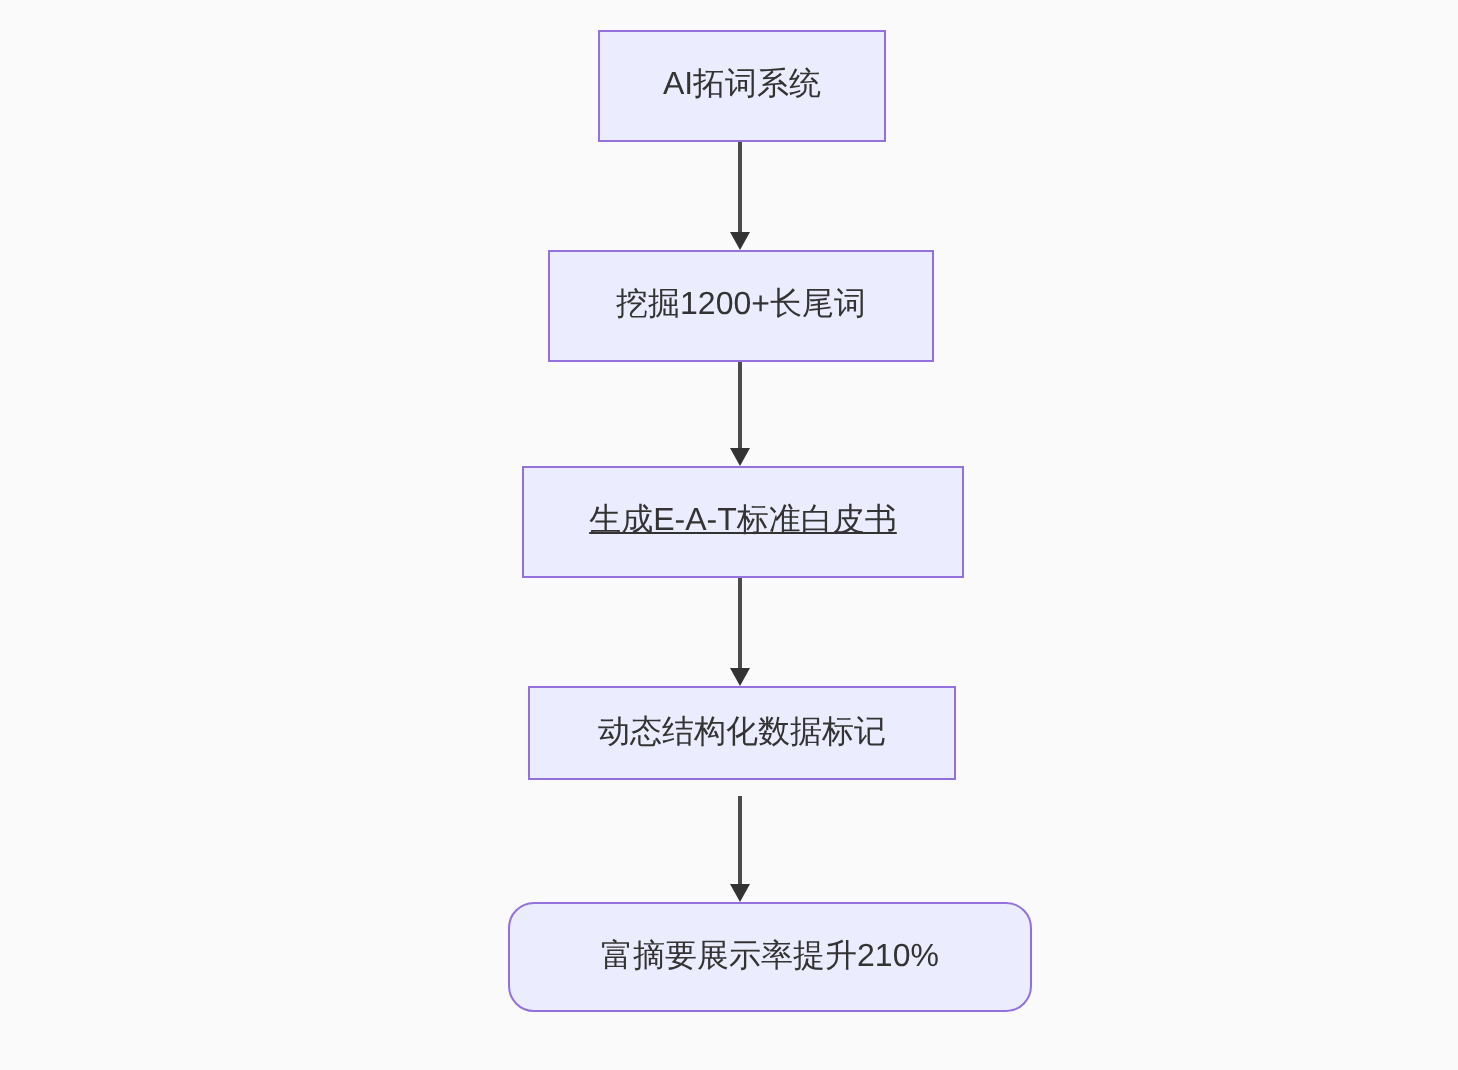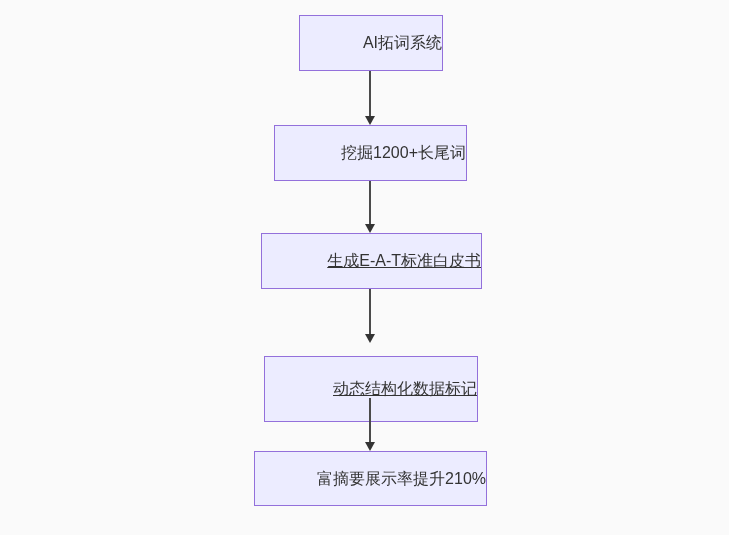--- a/index.html
+++ b/index.html
@@ -18,29 +18,29 @@
   .flow-node {
     position: absolute;
     box-sizing: border-box;
     background: #ececff;
     border: 1px solid #9370db;
     color: #333333;
     font-size: 16px;
     line-height: 1;
     display: flex;
     align-items: center;
-    justify-content: flex-end;
+    justify-content: center;
     text-align: center;
     white-space: nowrap;
   }
   .n1 { left: 299px; top: 15px;  width: 144px; height: 56px; }
   .n2 { left: 274px; top: 125px; width: 193px; height: 56px; }
   .n3 { left: 261px; top: 233px; width: 221px; height: 56px; text-decoration: underline; }
-  .n4 { left: 264px; top: 356px; width: 214px; height: 66px; text-decoration: underline; }
-  .n5 { left: 254px; top: 451px; width: 233px; height: 55px; }
+  .n4 { left: 264px; top: 343px; width: 214px; height: 47px; }
+  .n5 { left: 254px; top: 451px; width: 262px; height: 55px; border-radius: 13px; }
 
   .edge-line {
     position: absolute;
     left: 369px;
     width: 2px;
     background: #4b4b4b;
   }
   .edge-head {
     position: absolute;
     left: 365px;

